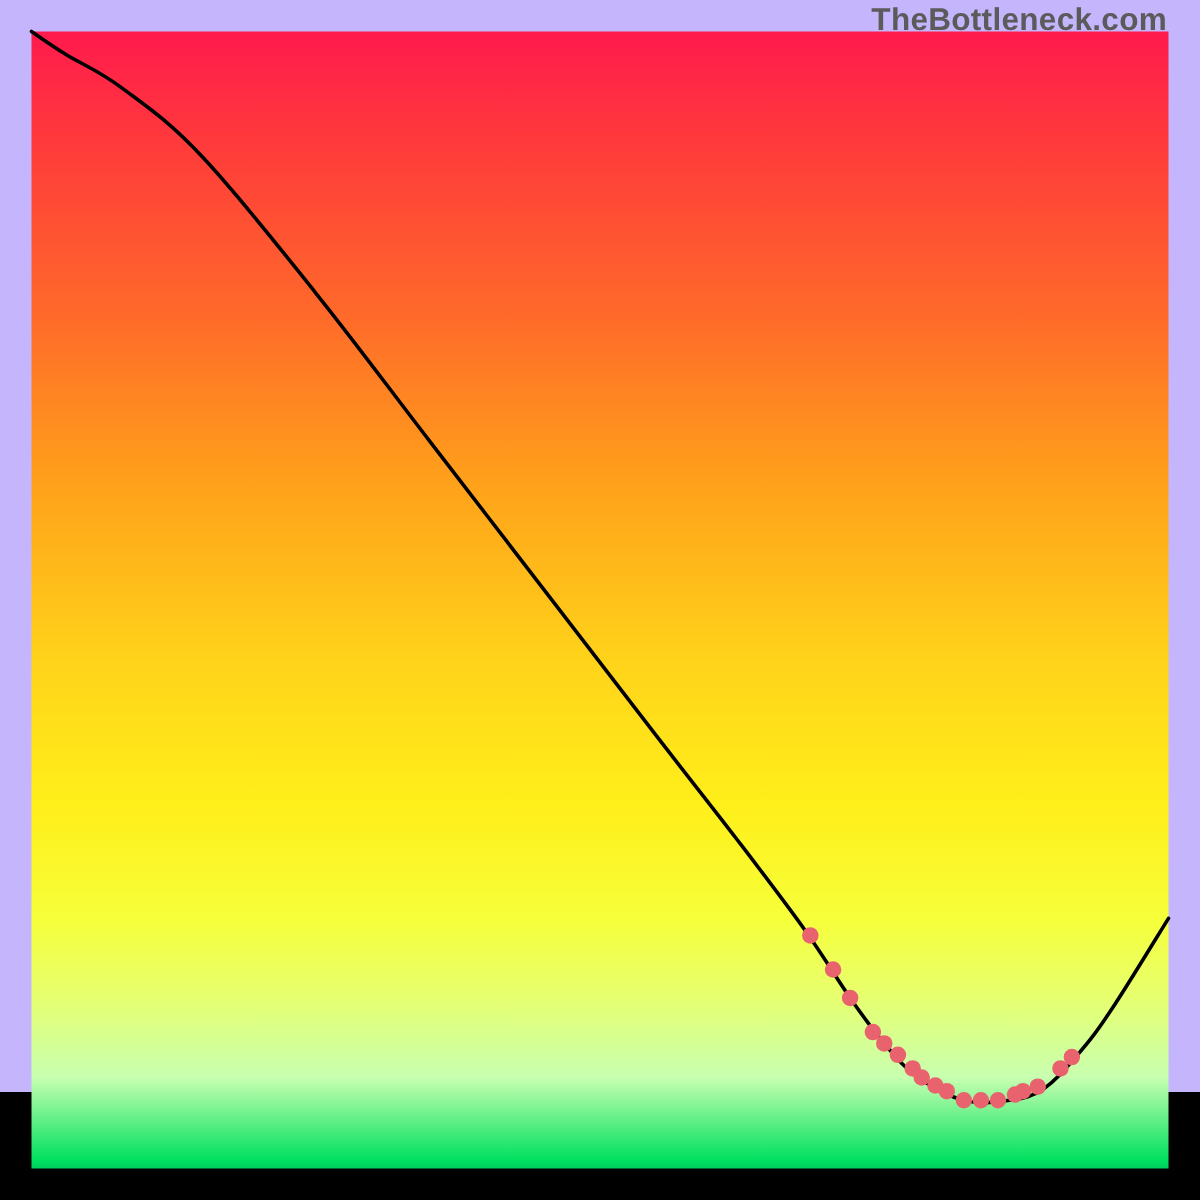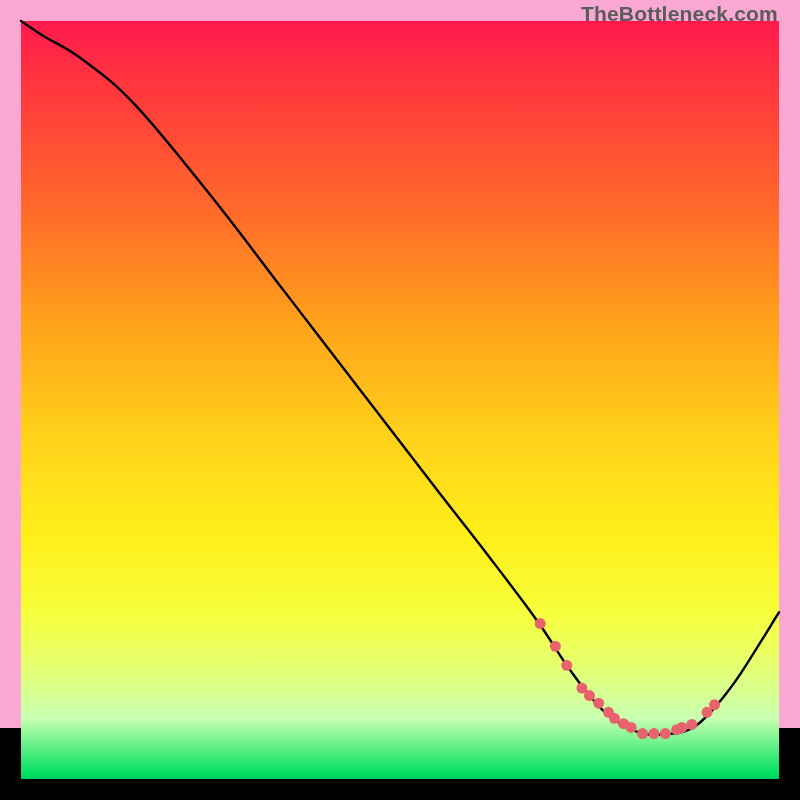--- a/index.html
+++ b/index.html
@@ -7,21 +7,21 @@
     padding: 0;
     width: 800px;
     height: 800px;
     background: #000;
     overflow: hidden;
   }
   .frame {
     position: relative;
     width: 800px;
     height: 728px;
-    background: #f9a8d4;
+    background: #c4b5fd;
   }
   .plot-area {
     position: absolute;
     left: 21px;
     top: 21px;
     width: 758px;
     height: 758px;
     background: linear-gradient(to bottom,
       #ff1a4d 0%,
       #ff3b3b 10%,

